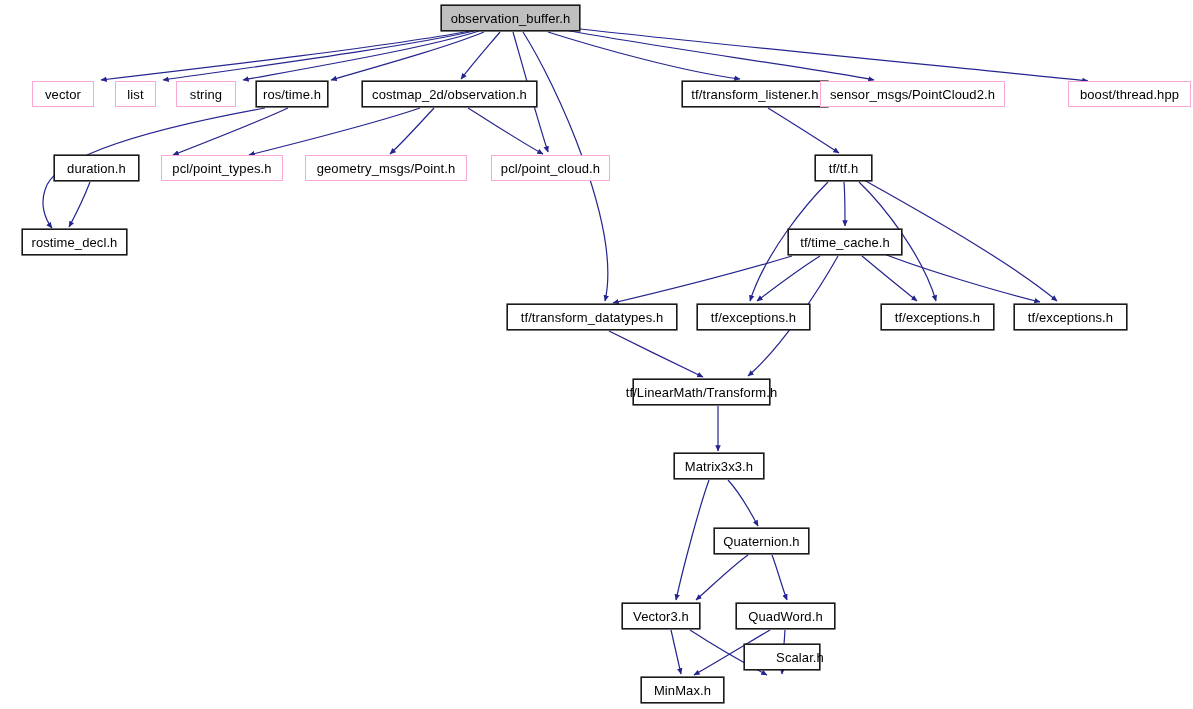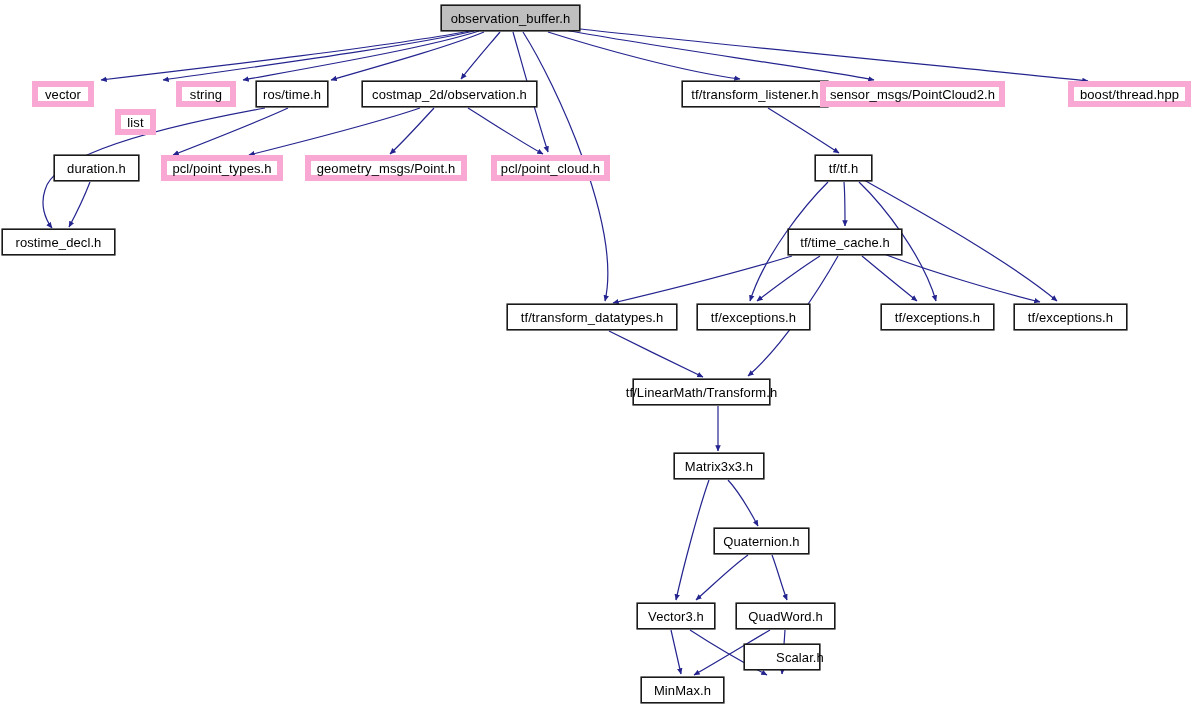--- a/index.html
+++ b/index.html
@@ -29,21 +29,21 @@
     position: absolute;
     box-sizing: border-box;
     display: flex;
     align-items: center;
     justify-content: center;
     white-space: nowrap;
     font-size: 13px;
     line-height: 1;
     color: #000000;
     background: #ffffff;
-    border: 6px solid #f9a8d4;
+    border: 1px solid #f9a8d4;
     height: 26px;
     letter-spacing: 0.1px;
   }
   .node.local {
     border: 1px solid #1a1a1a;
     box-shadow: 0 0 0 0.6px #1a1a1a;
   }
   .node.root {
     background: #bfbfbf;
     border: 1px solid #1a1a1a;
@@ -101,21 +101,21 @@
       <path d="M 770,630 C 748,643 717,662 694,675" fill="none" stroke="#24248f" stroke-width="1.2" marker-end="url(#arrowhead)"></path>
       <path d="M 785,630 C 784,643 783,661 782,674" fill="none" stroke="#24248f" stroke-width="1.2" marker-end="url(#arrowhead)"></path>
     </svg>
   <div id="node-layer">
       <div class="node root" style="left: 441px; top: 5px; width: 139px;">
         <span class="node-label">observation_buffer.h</span>
       </div>
       <div class="node system" style="left: 32px; top: 81px; width: 62px;">
         <span class="node-label">vector</span>
       </div>
-      <div class="node system" style="left: 115px; top: 81px; width: 41px; margin-top: 28px;">
+      <div class="node system" style="left: 115px; top: 81px; width: 41px;">
         <span class="node-label">list</span>
       </div>
       <div class="node system" style="left: 176px; top: 81px; width: 60px;">
         <span class="node-label">string</span>
       </div>
       <div class="node local" style="left: 256px; top: 81px; width: 72px;">
         <span class="node-label">ros/time.h</span>
       </div>
       <div class="node local" style="left: 362px; top: 81px; width: 175px;">
         <span class="node-label">costmap_2d/observation.h</span>
@@ -137,21 +137,21 @@
       </div>
       <div class="node system" style="left: 305px; top: 155px; width: 162px;">
         <span class="node-label">geometry_msgs/Point.h</span>
       </div>
       <div class="node system" style="left: 491px; top: 155px; width: 119px;">
         <span class="node-label">pcl/point_cloud.h</span>
       </div>
       <div class="node local" style="left: 815px; top: 155px; width: 57px;">
         <span class="node-label">tf/tf.h</span>
       </div>
-      <div class="node local" style="left: 2px; top: 229px; width: 113px;">
+      <div class="node local" style="left: 22px; top: 229px; width: 105px;">
         <span class="node-label">rostime_decl.h</span>
       </div>
       <div class="node local" style="left: 788px; top: 229px; width: 114px;">
         <span class="node-label">tf/time_cache.h</span>
       </div>
       <div class="node local" style="left: 507px; top: 304px; width: 170px;">
         <span class="node-label">tf/transform_datatypes.h</span>
       </div>
       <div class="node local" style="left: 697px; top: 304px; width: 113px;">
         <span class="node-label">tf/exceptions.h</span>
@@ -164,21 +164,21 @@
       </div>
       <div class="node local" style="left: 633px; top: 379px; width: 137px;">
         <span class="node-label">tf/LinearMath/Transform.h</span>
       </div>
       <div class="node local" style="left: 674px; top: 453px; width: 90px;">
         <span class="node-label">Matrix3x3.h</span>
       </div>
       <div class="node local" style="left: 714px; top: 528px; width: 95px;">
         <span class="node-label">Quaternion.h</span>
       </div>
-      <div class="node local" style="left: 637px; top: 603px; width: 78px;">
+      <div class="node local" style="left: 622px; top: 603px; width: 78px;">
         <span class="node-label">Vector3.h</span>
       </div>
       <div class="node local" style="left: 736px; top: 603px; width: 99px;">
         <span class="node-label">QuadWord.h</span>
       </div>
       <div class="node local" style="left: 641px; top: 677px; width: 83px;">
         <span class="node-label">MinMax.h</span>
       </div>
       <div class="node local" style="left: 744px; top: 644px; width: 76px; padding-left: 36px;">
         <span class="node-label">Scalar.h</span>

